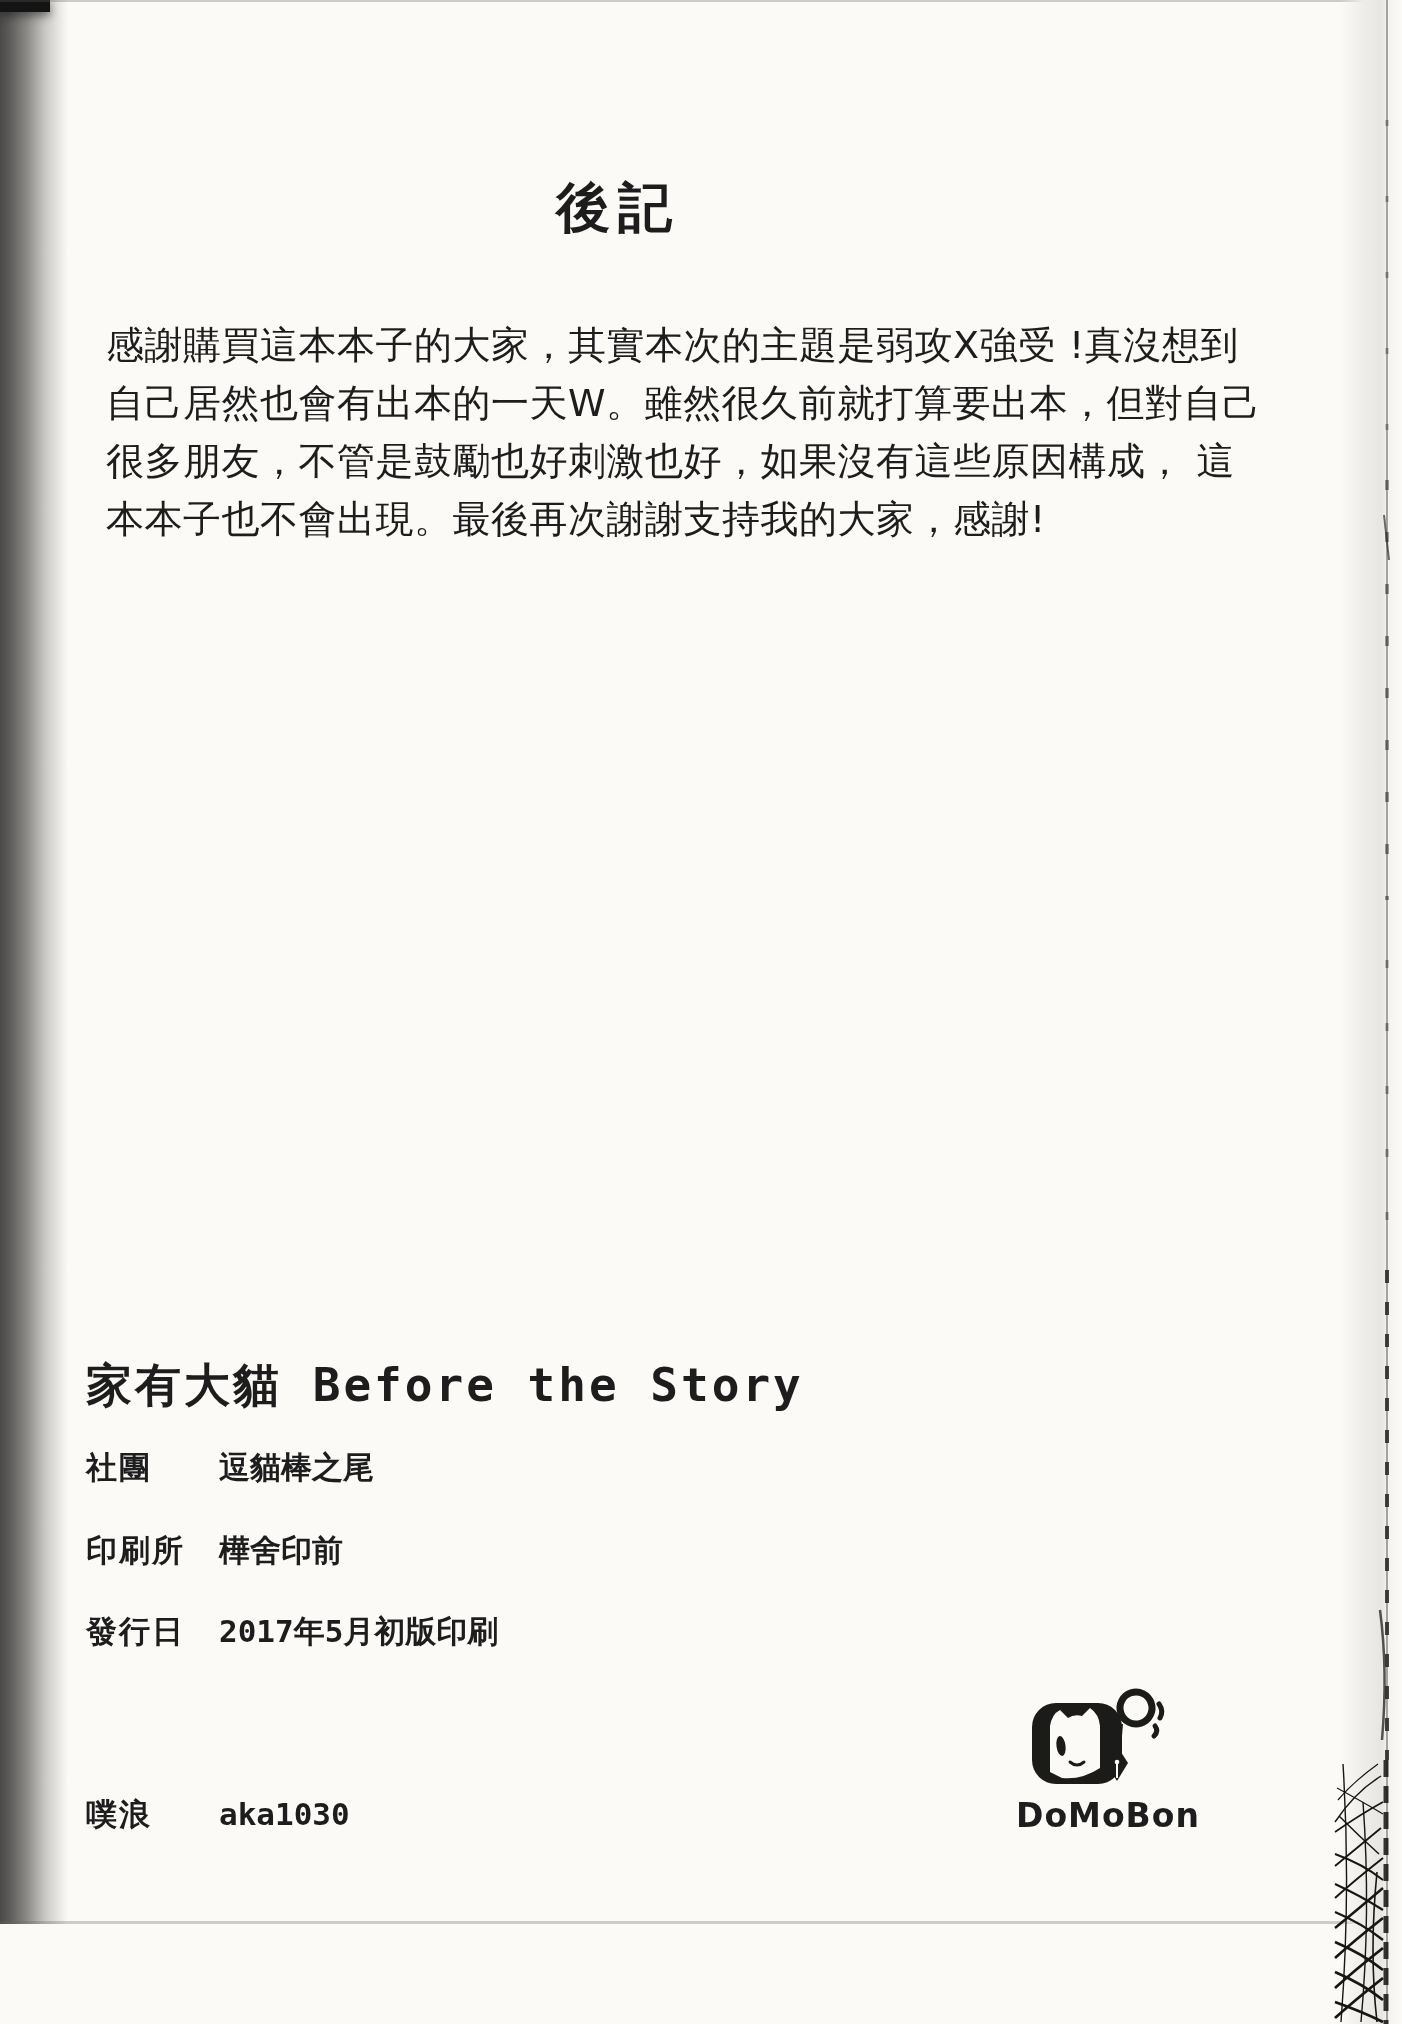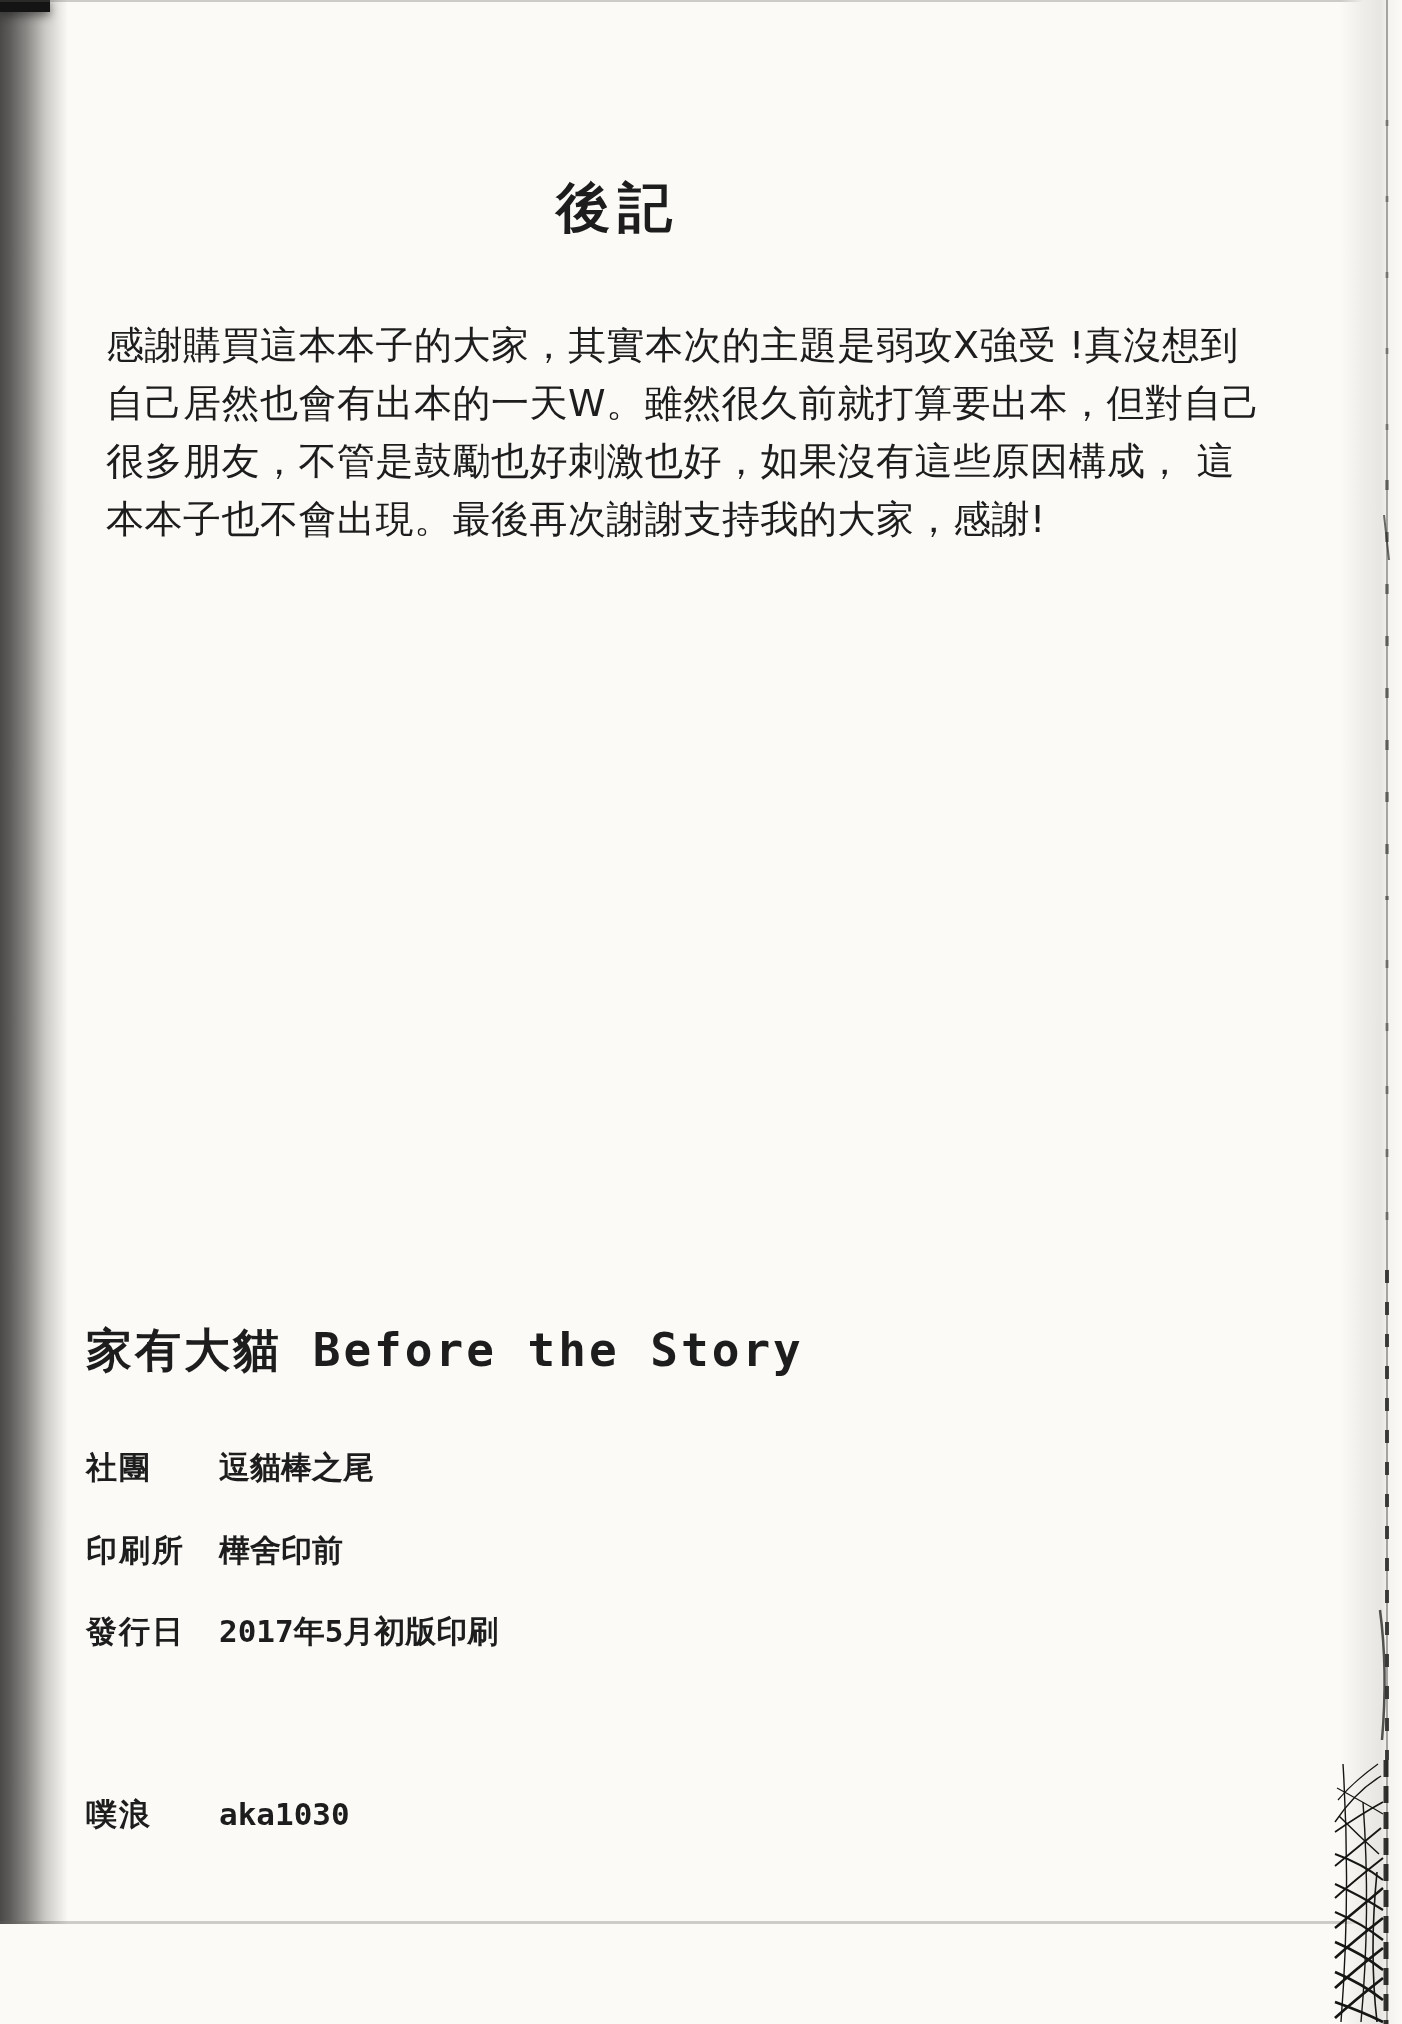--- a/index.html
+++ b/index.html
@@ -42,21 +42,21 @@
     position:absolute;left:556px;top:178px;
     font-size:54px;font-weight:600;letter-spacing:8px;line-height:1.1;
   }
   .afterword-text{
     position:absolute;left:106px;top:316px;width:1020px;
     font-size:38px;font-weight:500;line-height:58px;letter-spacing:.5px;
     white-space:nowrap;
   }
 
   
-  .mono{font-family:"DejaVu Sans Mono","DejaVu Sans","Liberation Mono",monospace;}
+  .mono{font-family:"DejaVu Sans Mono","DejaVu Sans","Liberation Mono",monospace;margin-top:35px;}
   .book-title{
     position:absolute;left:86px;top:1320px;
     font-size:46px;font-weight:600;letter-spacing:3px;white-space:nowrap;
   }
   .credit-row{position:absolute;left:86px;font-size:31px;font-weight:600;white-space:nowrap;}
   .credit-row .label{display:inline-block;width:133px;letter-spacing:2px;}
   .row-0{top:1447px}.row-1{top:1530px}.row-2{top:1611px}.row-3{top:1688px}.row-4{top:1794px}
 
   
   .logo{position:absolute;left:1012px;top:1686px;width:170px;}
@@ -130,14 +130,35 @@
   <div class="credit-row row-1">
     <span class="label">印刷所</span><span class="mono">樺舍印前</span>
   </div>
   <div class="credit-row row-2">
     <span class="label">發行日</span><span class="mono">2017年5月初版印刷</span>
   </div>
   <div class="credit-row row-4">
     <span class="label">噗浪</span><span class="mono">aka1030</span>
   </div>
 
+  <div class="logo">
+    <svg width="160" height="104" viewBox="0 0 160 104">
+
+      <rect x="20" y="17" width="90" height="81" rx="24" fill="#1b1b1a"></rect>
+
+      <path d="M38 40 Q40 28 48 24 L56 32 Q62 28 70 30 L78 22 Q87 28 88 40 L88 82 Q70 94 50 92 L38 86 Z" fill="#fbfaf7"></path>
+      <ellipse cx="49" cy="60" rx="4.5" ry="10" fill="#1b1b1a" transform="rotate(-8 49 60)"></ellipse>
+      <path d="M58 76 q7 6 14 0" stroke="#1b1b1a" stroke-width="3" fill="none" stroke-linecap="round"></path>
+
+      <polygon points="99,38 111,38 109,62 101,62" fill="#1b1b1a"></polygon>
+      <polygon points="105,60 116,77 105,95 94,77" fill="#1b1b1a"></polygon>
+      <line x1="105" y1="78" x2="105" y2="92" stroke="#fbfaf7" stroke-width="2"></line>
+      <circle cx="105" cy="76" r="2.3" fill="#fbfaf7"></circle>
+
+      <circle cx="124" cy="22" r="16" fill="none" stroke="#1b1b1a" stroke-width="7" transform="rotate(-18 124 22)"></circle>
+
+      <path d="M147 18 q5 7 1 14" stroke="#1b1b1a" stroke-width="5" fill="none" stroke-linecap="round"></path>
+      <path d="M143 40 q4 5 -1 10" stroke="#1b1b1a" stroke-width="5" fill="none" stroke-linecap="round"></path>
+    </svg>
+    <div class="logo-text">DoMoBon</div>
+  </div>
 
 </div>
 
 </body></html>

